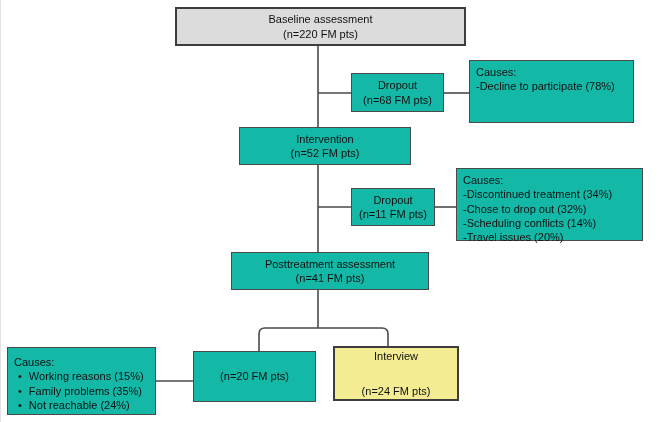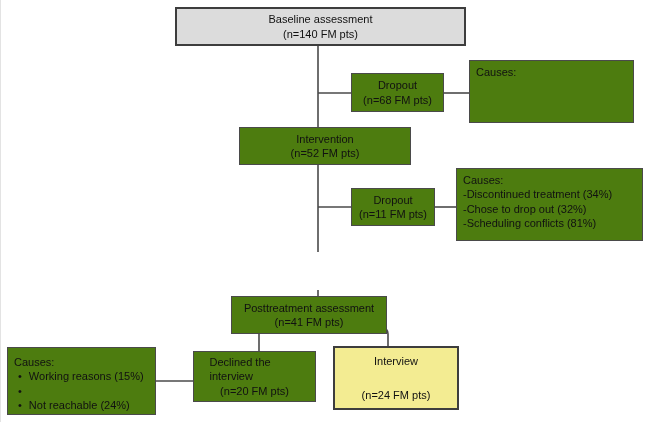--- a/index.html
+++ b/index.html
@@ -10,49 +10,49 @@
     font-family:"Liberation Sans","DejaVu Sans",sans-serif;
     color:#111;
     overflow:hidden;
     border-left:1px solid #e3e3e3;
     border-bottom:1px solid #e3e3e3;
   }
   #wires{position:absolute;left:0;top:0;width:661px;height:422px;}
   .node{
     position:absolute;
     box-sizing:border-box;
-    background:#4d7c0f;
+    background:#14b8a6;
     border:1.5px solid #4a4a4a;
     font-size:11px;
     line-height:1.3;
   }
   .node.center{
     display:flex;flex-direction:column;
     align-items:center;justify-content:center;
-    text-align:left;
+    text-align:right;
   }
   .node.heavy{border-width:2px;border-color:#3d3d3d;}
   .causes{
     padding:4px 6px 3px 6px;
     text-align:left;
   }
   .causes .cause-line{white-space:nowrap;}
   .bullet-list .cause-line{display:flex;gap:7px;padding-left:4px;}
   .bullet-list .bullet{flex:0 0 auto;}
   
   #baseline      {left:174px;top:7px;  width:291px;height:39px;}
   #dropout1      {left:350px;top:73px; width:93px; height:39px;}
   #causes1       {left:468px;top:60px; width:165px;height:63px;}
   #intervention  {left:238px;top:127px;width:172px;height:38px;}
   #dropout2      {left:350px;top:188px;width:84px; height:38px;}
   #causes2       {left:455px;top:168px;width:187px;height:73px;}
-  #posttreatment {left:230px;top:252px;width:156px;height:38px;margin-top:44px;}
+  #posttreatment {left:230px;top:252px;width:198px;height:38px;}
   #causes3       {left:6px;  top:347px;width:149px;height:68px;padding-top:7px;}
   #declined      {left:192px;top:351px;width:123px;height:51px;}
-  #interview     {left:332px;top:346px;width:126px;height:64px;gap:20px;}
+  #interview     {left:332px;top:346px;width:126px;height:55px;gap:20px;}
 </style>
 </head>
 <body>
 
 <div id="canvas">
 
   <svg id="wires" viewBox="0 0 661 422" fill="none" stroke="#4a4a4a" stroke-width="1.6">
 
     <path d="M317,46 V127"></path>
 
@@ -66,71 +66,73 @@
 
     <path d="M317,290 V328"></path>
     <path d="M317,328 H264 Q258,328 258,334 V351"></path>
     <path d="M317,328 H381 Q387,328 387,334 V346"></path>
 
     <path d="M155,381 H192"></path>
   </svg>
 
   <div id="baseline" class="node center heavy" style="background-color: rgb(220, 220, 220);">
     <div>Baseline assessment</div>
-    <div>(n=140 FM pts)</div>
+    <div>(n=220 FM pts)</div>
   </div>
 
   <div id="dropout1" class="node center">
     <div>Dropout</div>
     <div>(n=68 FM pts)</div>
   </div>
 
   <div id="causes1" class="node causes">
     <div class="cause-line">Causes:</div>
+    <div class="cause-line">-Decline to participate (78%)</div>
   </div>
 
   <div id="intervention" class="node center">
     <div>Intervention</div>
     <div>(n=52 FM pts)</div>
   </div>
 
   <div id="dropout2" class="node center">
     <div>Dropout</div>
     <div>(n=11 FM pts)</div>
   </div>
 
   <div id="causes2" class="node causes">
     <div class="cause-line">Causes:</div>
     <div class="cause-line">-Discontinued treatment (34%)</div>
     <div class="cause-line">-Chose to drop out (32%)</div>
-    <div class="cause-line">-Scheduling conflicts (81%)</div>
+    <div class="cause-line">-Scheduling conflicts (14%)</div>
+    <div class="cause-line">-Travel issues (20%)</div>
   </div>
 
   <div id="posttreatment" class="node center">
     <div>Posttreatment assessment</div>
     <div>(n=41 FM pts)</div>
   </div>
 
   <div id="causes3" class="node causes bullet-list">
     <div class="cause-line" style="padding-left:0">Causes:</div>
     <div class="cause-line">
       <span class="bullet">•</span>
       <span>Working reasons (15%)</span>
     </div>
     <div class="cause-line">
       <span class="bullet">•</span>
+      <span>Family problems (35%)</span>
     </div>
     <div class="cause-line">
       <span class="bullet">•</span>
       <span>Not reachable (24%)</span>
     </div>
   </div>
 
   <div id="declined" class="node center">
-    <div style="width:90px">Declined the interview</div>
     <div>(n=20 FM pts)</div>
   </div>
 
   <div id="interview" class="node center heavy" style="background-color: rgb(243, 236, 146);">
     <div>Interview</div>
     <div>(n=24 FM pts)</div>
   </div>
 
 </div>
 

